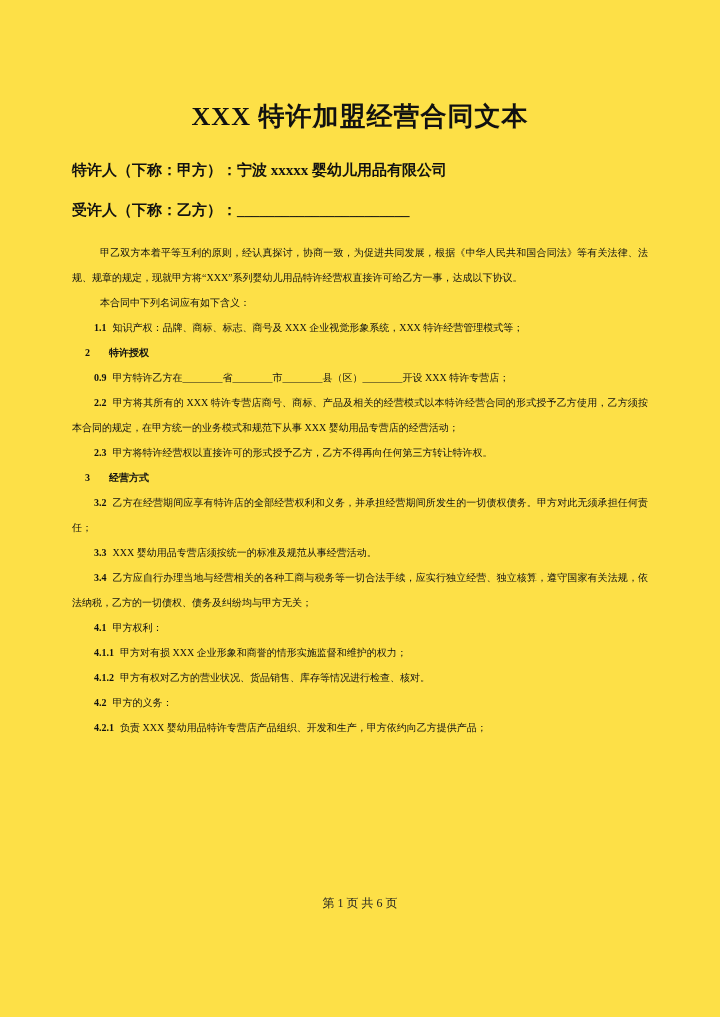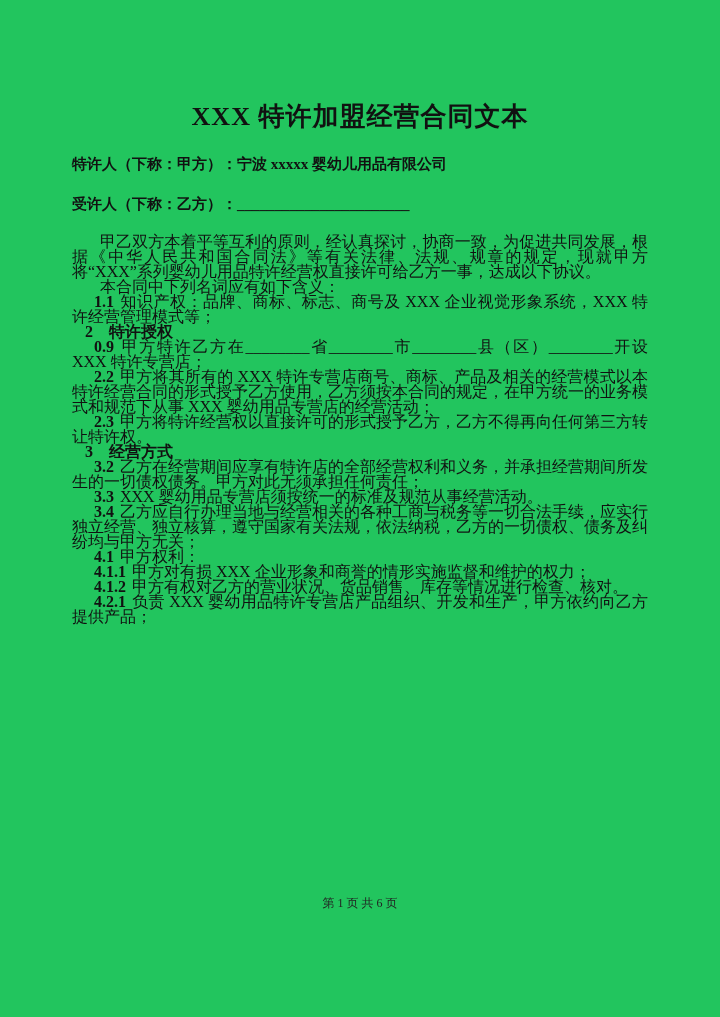--- a/index.html
+++ b/index.html
@@ -5,54 +5,54 @@
   html, body {
     margin: 0;
     padding: 0;
     background: #ffffff;
   }
   .page {
     position: relative;
     width: 720px;
     height: 1017px;
     margin: 0 auto;
-    background: #22c55e;
+    background: #fde047;
     color: #111111;
     font-family: "Liberation Serif", "DejaVu Serif", serif;
     box-sizing: border-box;
     overflow: hidden;
   }
   .doc-title {
     margin: 0;
     padding-top: 100px;
     text-align: center;
     font-size: 26px;
     font-weight: bold;
     letter-spacing: 1px;
     line-height: 1.3;
   }
   .parties {
     padding: 0 72px;
-    margin-top: 20px;
+    margin-top: 26px;
   }
   .party-line {
     font-size: 15px;
     font-weight: bold;
     line-height: 20px;
     margin: 0 0 20px 0;
   }
   .blank-underline {
     font-weight: bold;
     letter-spacing: 0;
     white-space: nowrap;
   }
   .body-text {
     padding: 0 72px;
-    font-size: 16px;
-    line-height: 15px;
+    font-size: 10px;
+    line-height: 25px;
     text-align: justify;
   }
   .preamble {
     margin: 0;
     text-indent: 28px;
   }
   .sec-heading {
     margin: 0;
     padding-left: 13px;
     font-weight: bold;
@@ -120,20 +120,21 @@
       <p class="sec-heading"><span class="sec-num">3</span><span>经营方式</span></p>
       <p class="item"><span class="num">3.2</span><span>乙方在经营期间应享有特许店的全部经营权利和义务，并承担经营期间所发生的一切债权债务。甲方对此无须承担任何责任；</span></p>
       <p class="item"><span class="num">3.3</span><span>XXX 婴幼用品专营店须按统一的标准及规范从事经营活动。</span></p>
       <p class="item"><span class="num">3.4</span><span>乙方应自行办理当地与经营相关的各种工商与税务等一切合法手续，应实行独立经营、独立核算，遵守国家有关法规，依法纳税，乙方的一切债权、债务及纠纷均与甲方无关；</span></p>
     </section>
 
     <section>
       <p class="item"><span class="num">4.1</span><span>甲方权利：</span></p>
       <p class="item"><span class="num">4.1.1</span><span>甲方对有损 XXX 企业形象和商誉的情形实施监督和维护的权力；</span></p>
       <p class="item"><span class="num">4.1.2</span><span>甲方有权对乙方的营业状况、货品销售、库存等情况进行检查、核对。</span></p>
+      <p class="item"><span class="num">4.2</span><span>甲方的义务：</span></p>
       <p class="item"><span class="num">4.2.1</span><span>负责 XXX 婴幼用品特许专营店产品组织、开发和生产，甲方依约向乙方提供产品；</span></p>
     </section>
 
   </div>
 
   <div class="page-footer">第 1 页 共 6 页</div>
 
 </div>
 
 </body></html>

